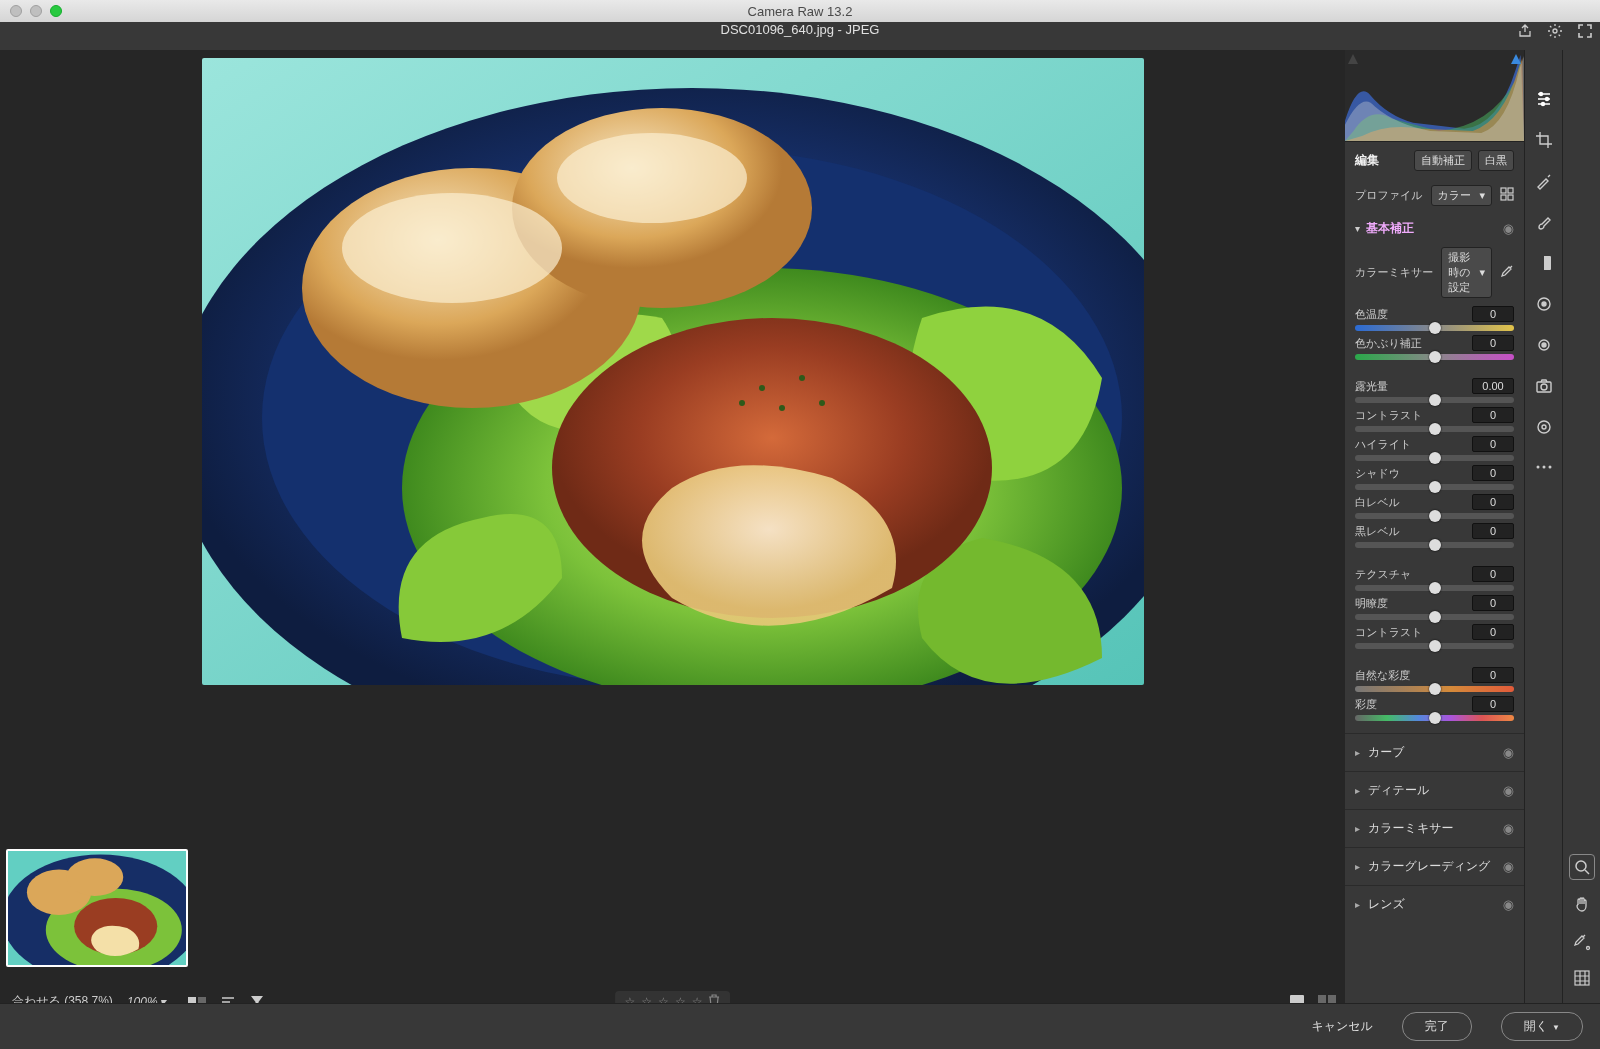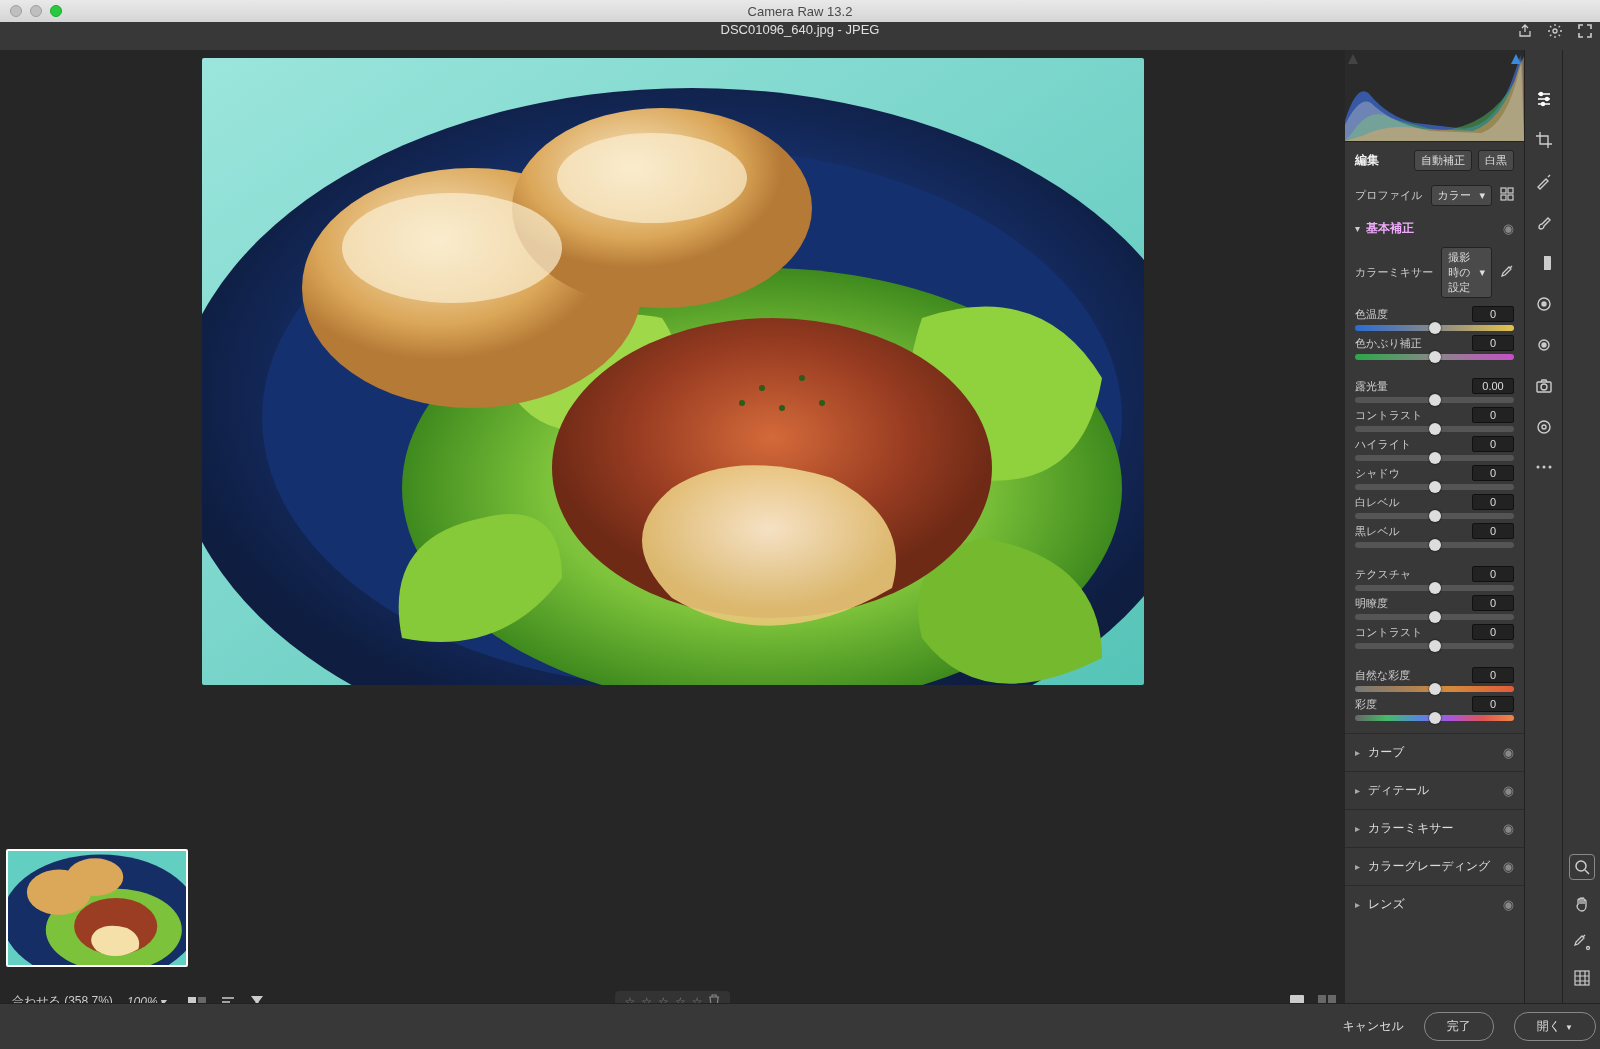--- a/index.html
+++ b/index.html
@@ -83,21 +83,21 @@
 .tg-temp { background:linear-gradient(90deg,#2b6bd4,#888,#e2c34a); }
 .tg-tint { background:linear-gradient(90deg,#2aa84a,#888,#c74fc7); }
 .tg-vib { background:linear-gradient(90deg,#777,#d48a3a 60%,#e25b3a); }
 .tg-sat { background:linear-gradient(90deg,#666 0%,#4b6 20%,#58d 40%,#a5d 60%,#d55 80%,#e84 100%); }
 
 .acc { display:flex; align-items:center; padding:10px 10px; gap:8px; border-top:1px solid #2a2a2a; cursor:pointer; }
 .acc .chev { font-size:10px; color:#aaa; }
 .acc .title { color:#ddd; flex:1; font-size:12px; }
 
 
-.bottombar { position:absolute; bottom:0; left:0; right:0; height:46px; background:#383838; border-top:1px solid #222; display:flex; align-items:center; justify-content:flex-end; gap:20px; padding:0 4px; }
+.bottombar { position:absolute; bottom:0; left:0; right:0; height:46px; background:#383838; border-top:1px solid #222; display:flex; align-items:center; justify-content:flex-end; gap:29px; padding:0 17px; }
 .btn { background:transparent; border:1px solid #888; color:#ddd; font-size:12px; padding:5px 22px; border-radius:14px; cursor:pointer; }
 .btn-text { background:transparent; border:none; color:#ddd; font-size:12px; cursor:pointer; }
 .btn .chev-sm { font-size:8px; margin-left:4px; }
 .grp-gap { height:14px; }
 </style>
 </head>
 <body>
 
 <div class="titlebar">
   <div class="traffic">

